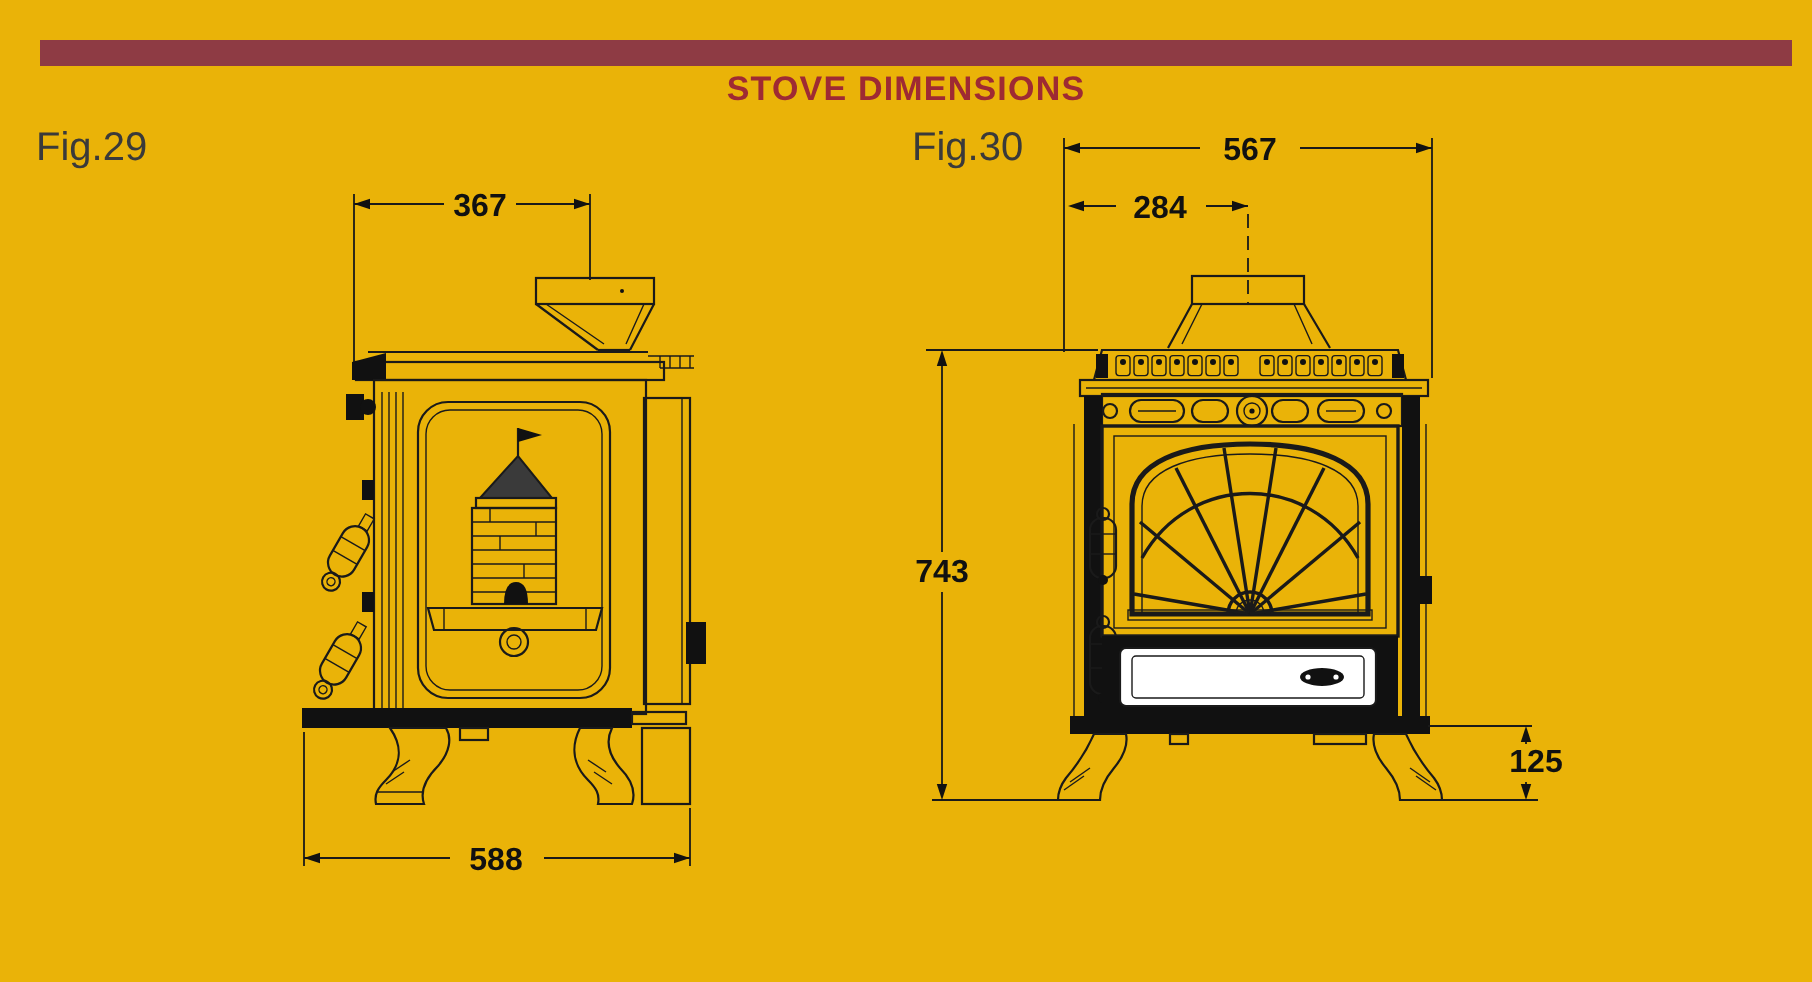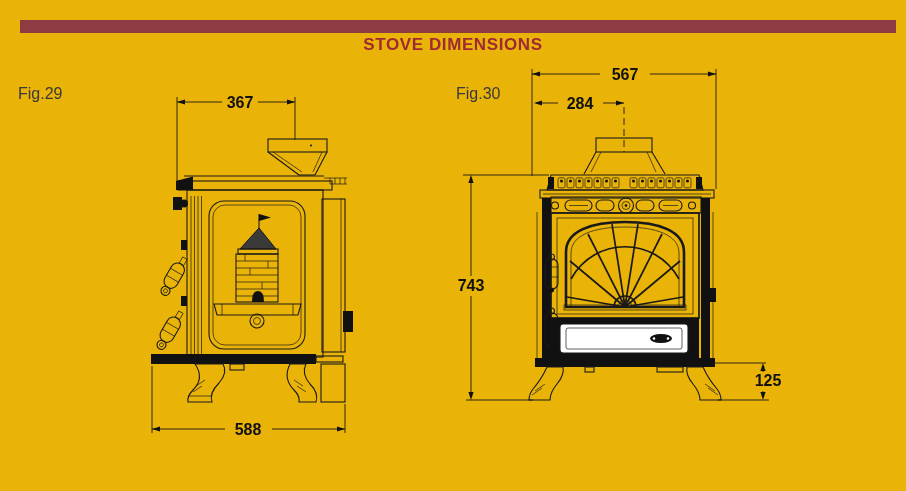--- a/index.html
+++ b/index.html
@@ -1,21 +1,21 @@
 <!DOCTYPE html>
 <html><head>
 <meta charset="utf-8">
 <style>
   html,body{margin:0;padding:0;background:#ffffff;}
   .page{position:relative;width:906px;height:491px;background:#eab308;overflow:hidden;
         font-family:"Liberation Sans",sans-serif;}
   .top-bar{position:absolute;left:20px;top:20px;width:876px;height:13px;background:#8e3b44;}
   .title{position:absolute;left:0;top:35px;width:100%;text-align:center;
          font-size:17px;font-weight:bold;letter-spacing:.6px;color:#9e2a33;}
-  .fig-label{position:absolute;top:63px;font-size:16px;color:#3a3a3a;margin-top:22px;}
+  .fig-label{position:absolute;top:63px;font-size:20px;color:#3a3a3a;}
   #fig29-label{left:18px;}
   #fig30-label{left:456px;}
   svg.drawing{position:absolute;left:0;top:60px;}
   .ln{stroke:#1a1a1a;fill:none;stroke-width:1.1;}
   .thin{stroke:#1a1a1a;fill:none;stroke-width:.7;}
   .mid{stroke:#1a1a1a;fill:none;stroke-width:1.7;}
   .thk{stroke:#1a1a1a;fill:none;stroke-width:2.6;}
   .dimln{stroke:#1a1a1a;fill:none;stroke-width:.9;}
   .blk{fill:#111;stroke:none;}
   .wht{fill:#ffffff;}

